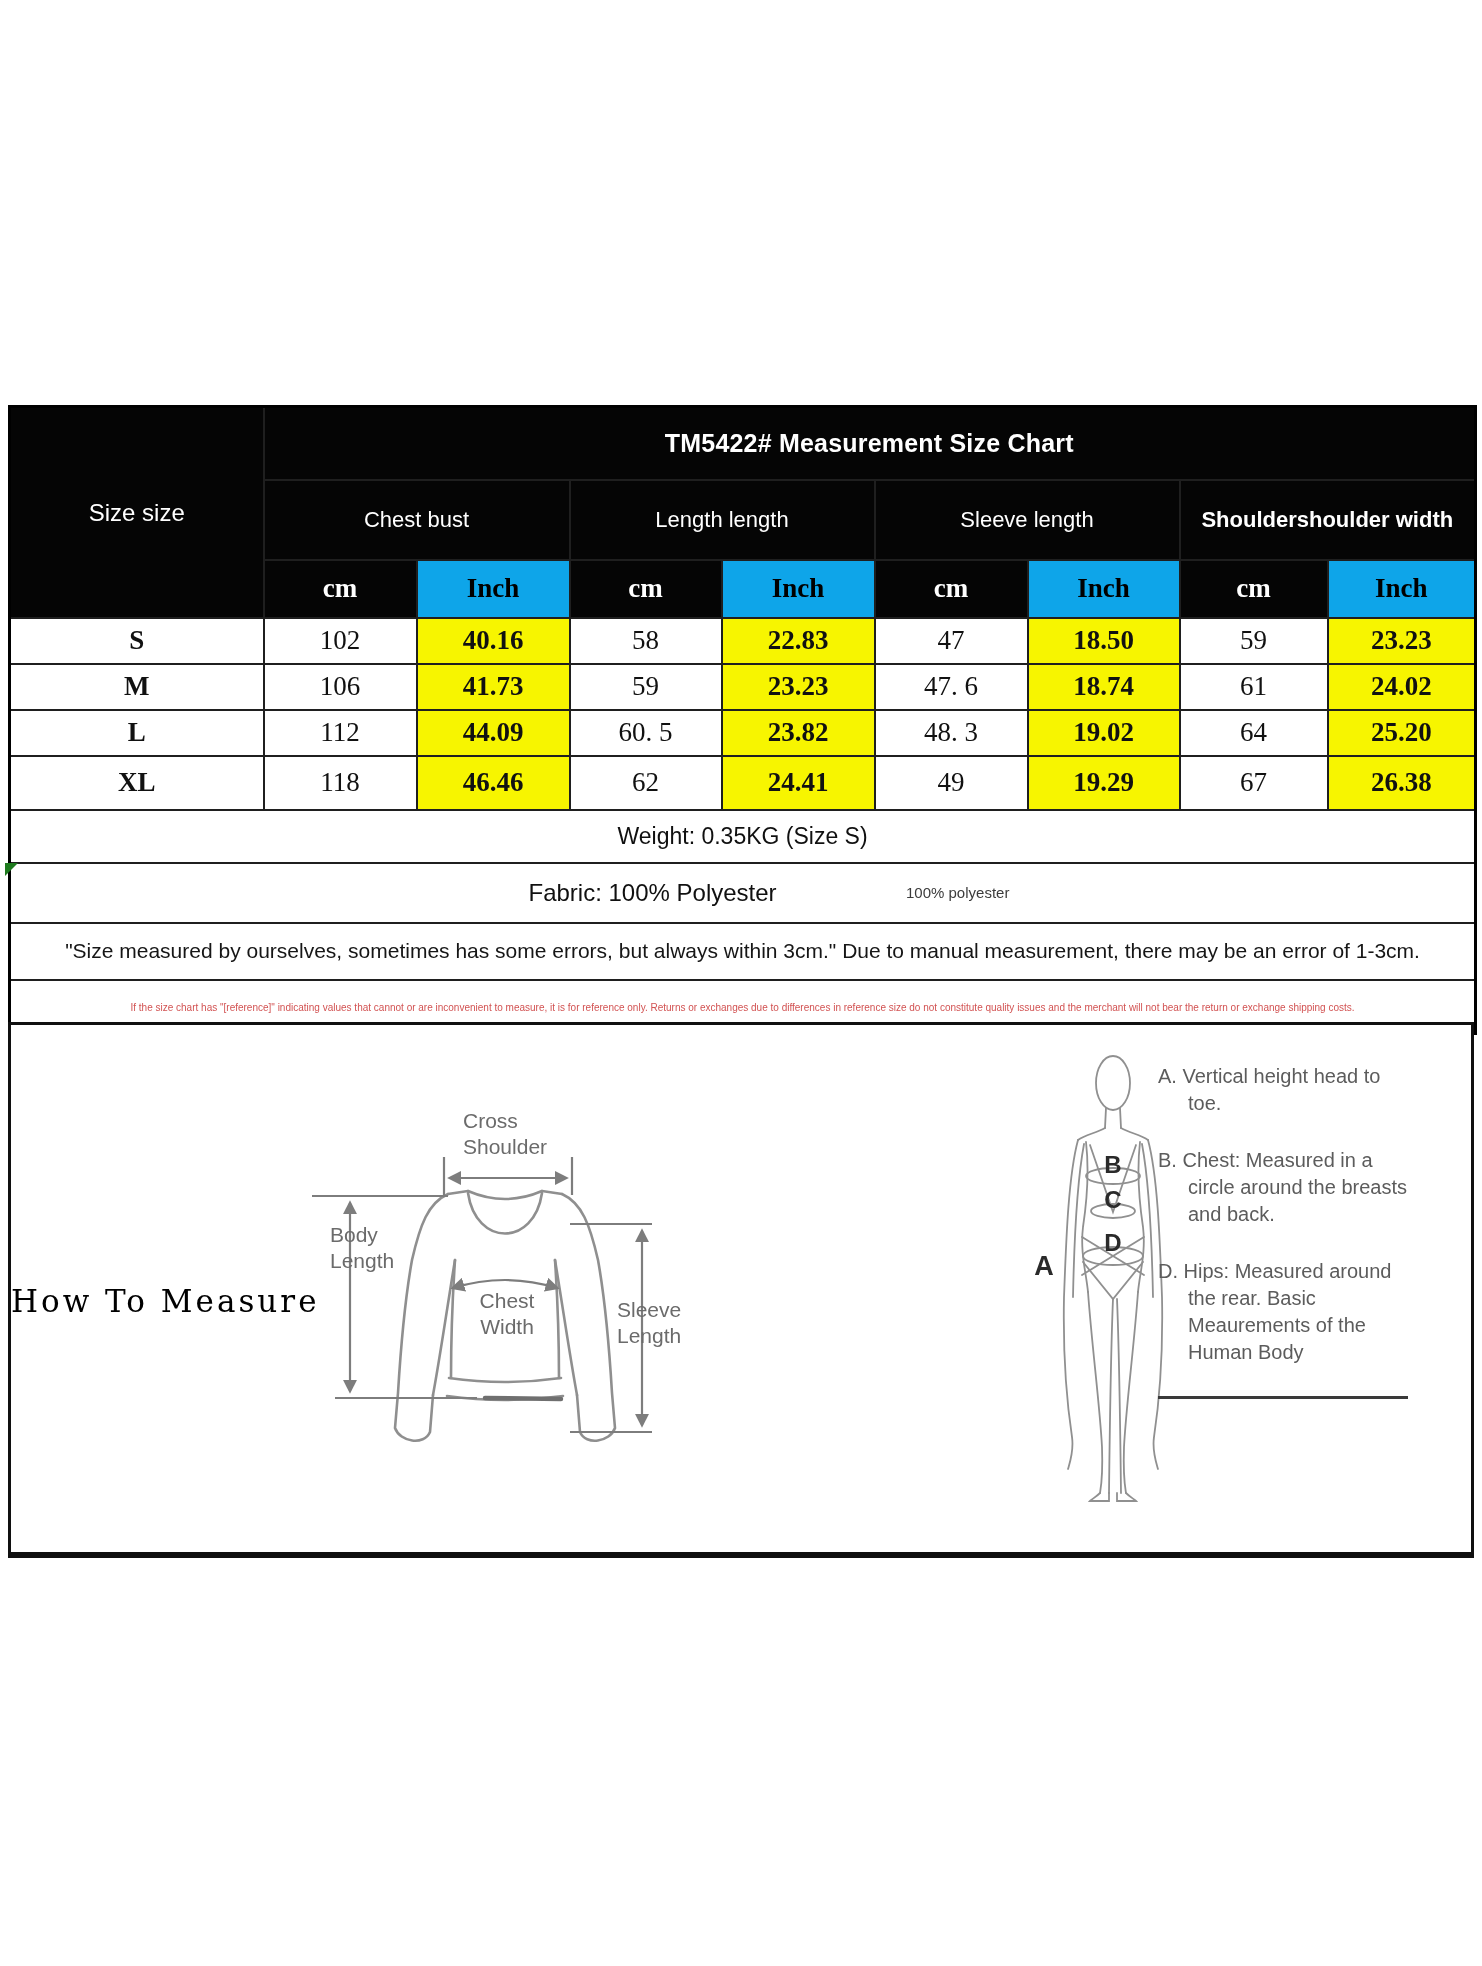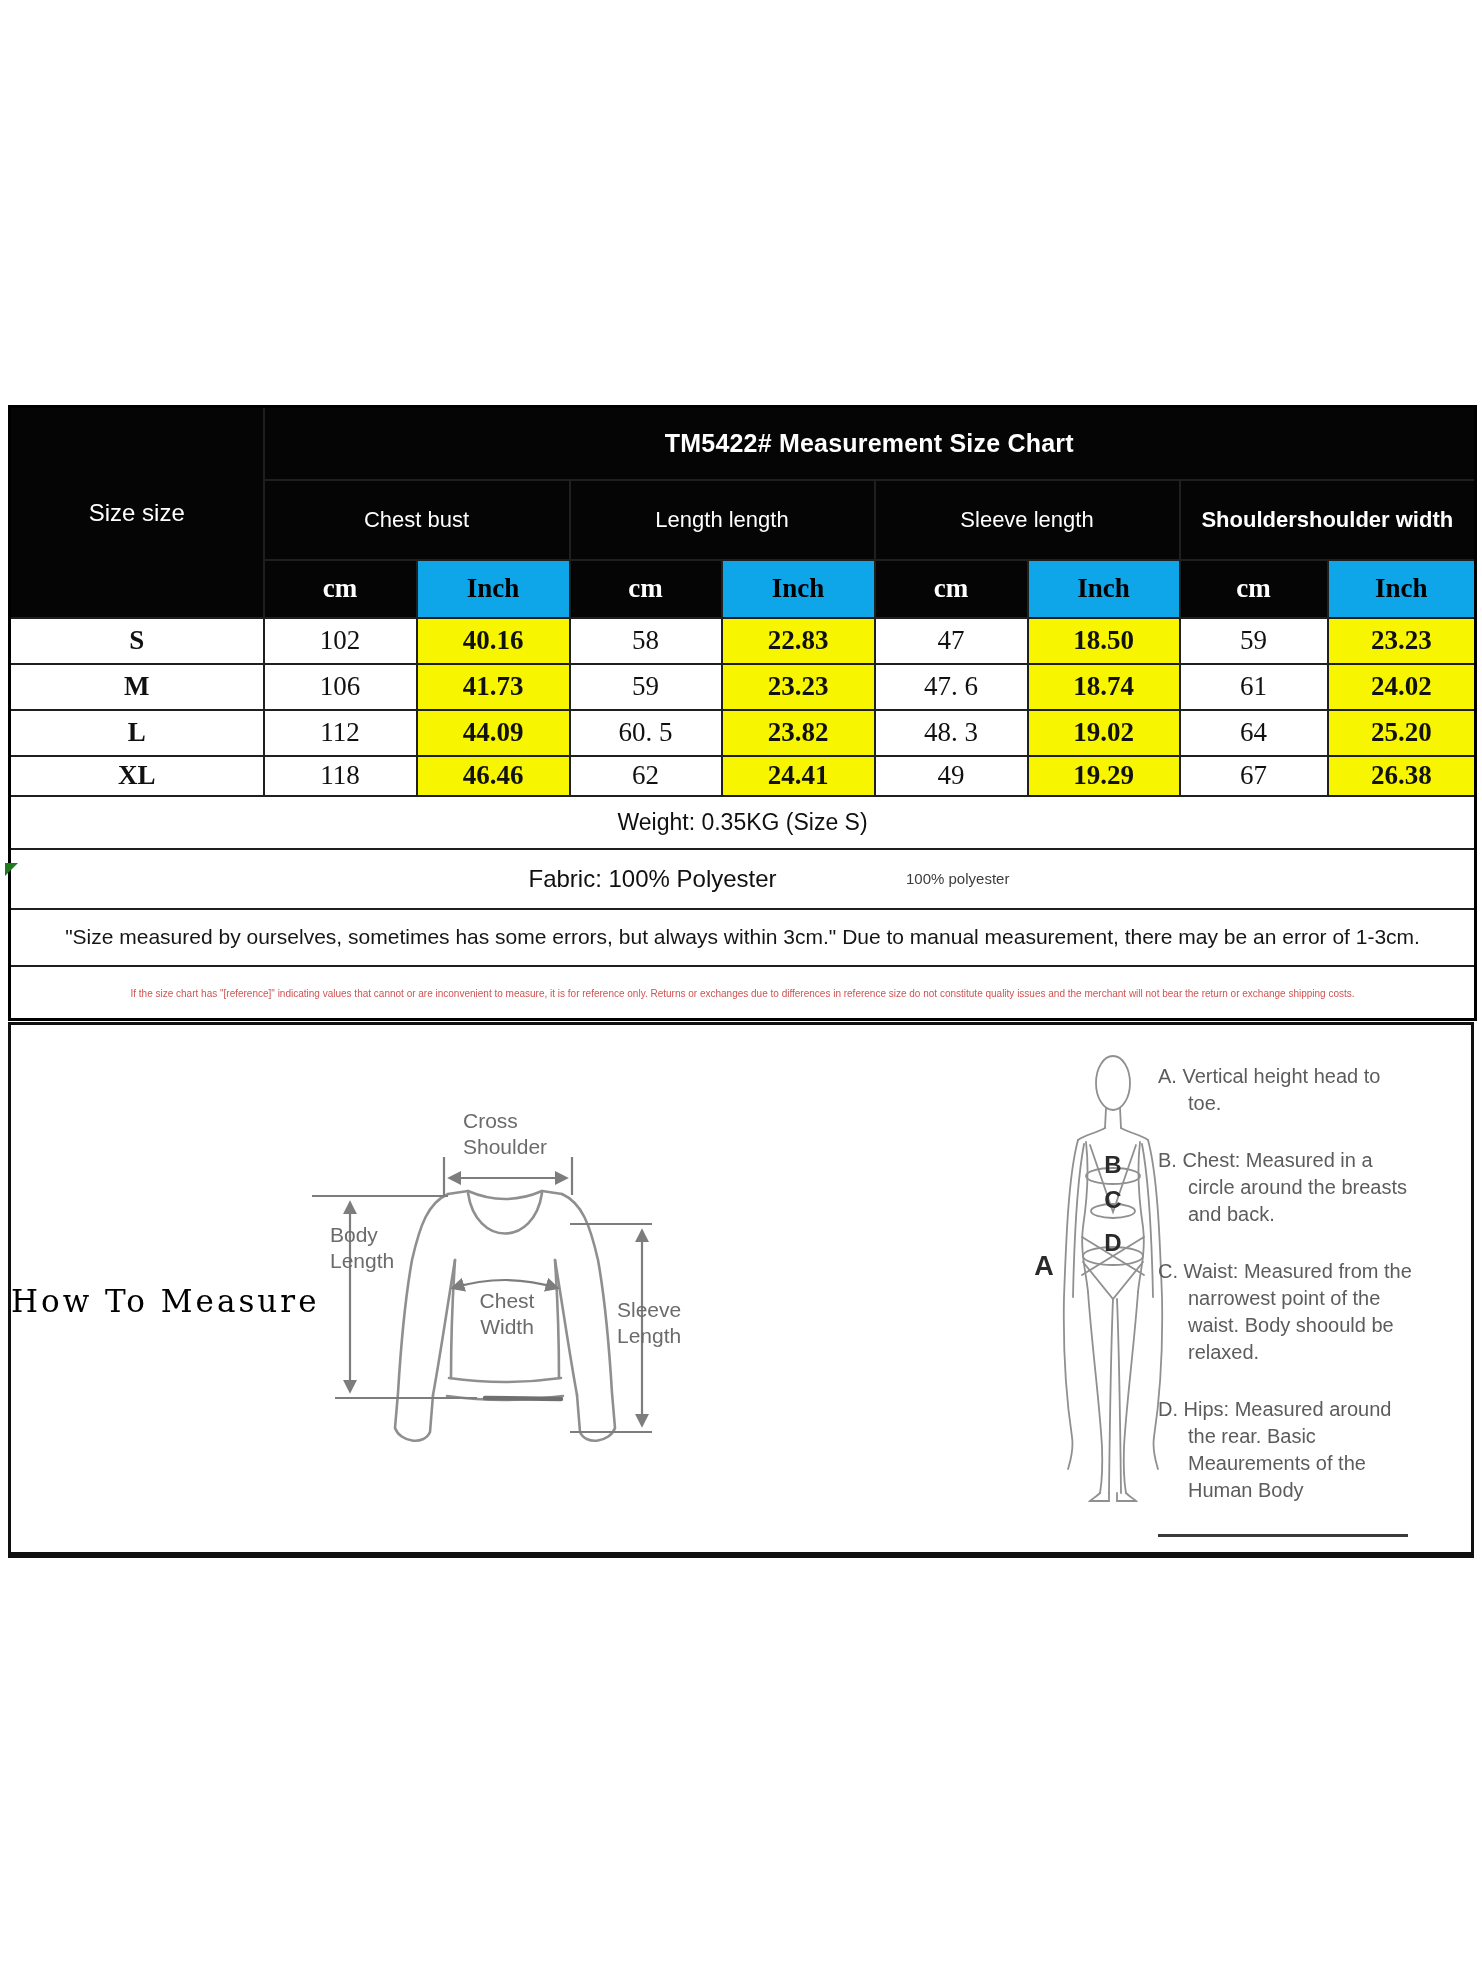--- a/index.html
+++ b/index.html
@@ -123,21 +123,21 @@
     <td class="dcell dsize serif">L</td>
     <td class="dcell serif">112</td>
     <td class="dcell din serif">44.09</td>
     <td class="dcell serif">60. 5</td>
     <td class="dcell din serif">23.82</td>
     <td class="dcell serif">48. 3</td>
     <td class="dcell din serif">19.02</td>
     <td class="dcell serif">64</td>
     <td class="dcell din serif">25.20</td>
   </tr>
-  <tr style="height:40px">
+  <tr style="height:54px">
     <td class="dcell dsize serif">XL</td>
     <td class="dcell serif">118</td>
     <td class="dcell din serif">46.46</td>
     <td class="dcell serif">62</td>
     <td class="dcell din serif">24.41</td>
     <td class="dcell serif">49</td>
     <td class="dcell din serif">19.29</td>
     <td class="dcell serif">67</td>
     <td class="dcell din serif">26.38</td>
   </tr>
@@ -266,18 +266,17 @@
       <text x="14" y="230" font-size="27">A</text>
       <text x="83" y="128" font-size="24">B</text>
       <text x="83" y="163" font-size="24">C</text>
       <text x="83" y="206" font-size="24">D</text>
     </g>
   </svg>
 
   <div class="notes">
     <div class="note-item">A. Vertical height head to toe.</div>
     <div class="note-item">B. Chest: Measured in a circle around the breasts and back.</div>
-    <div class="note-item">C. Waist: Measured from the narrowest point of the waist. Body shoould be relaxed.</div>
     <div class="note-item">D. Hips: Measured around the rear. Basic Meaurements of the Human Body</div>
     <div class="notes-underline"></div>
   </div>
 
 </div>
 
 </body></html>

